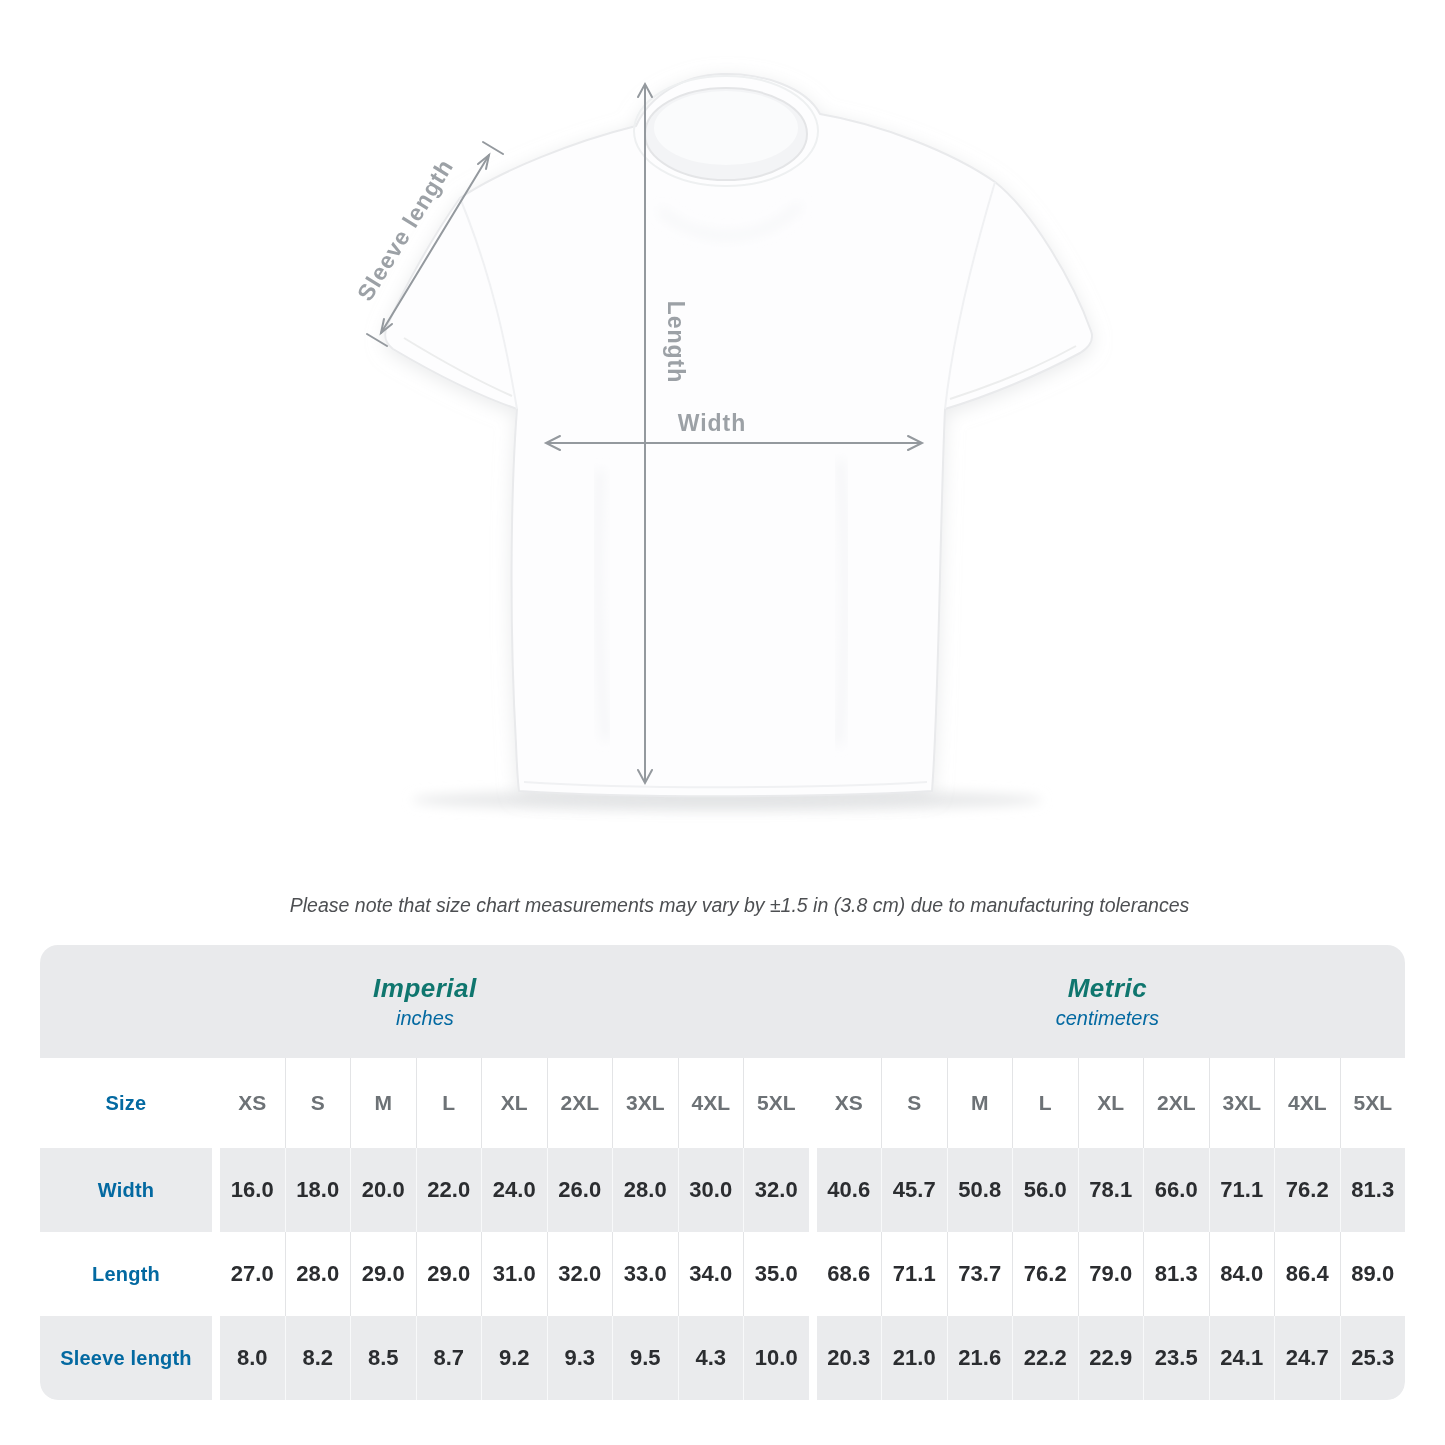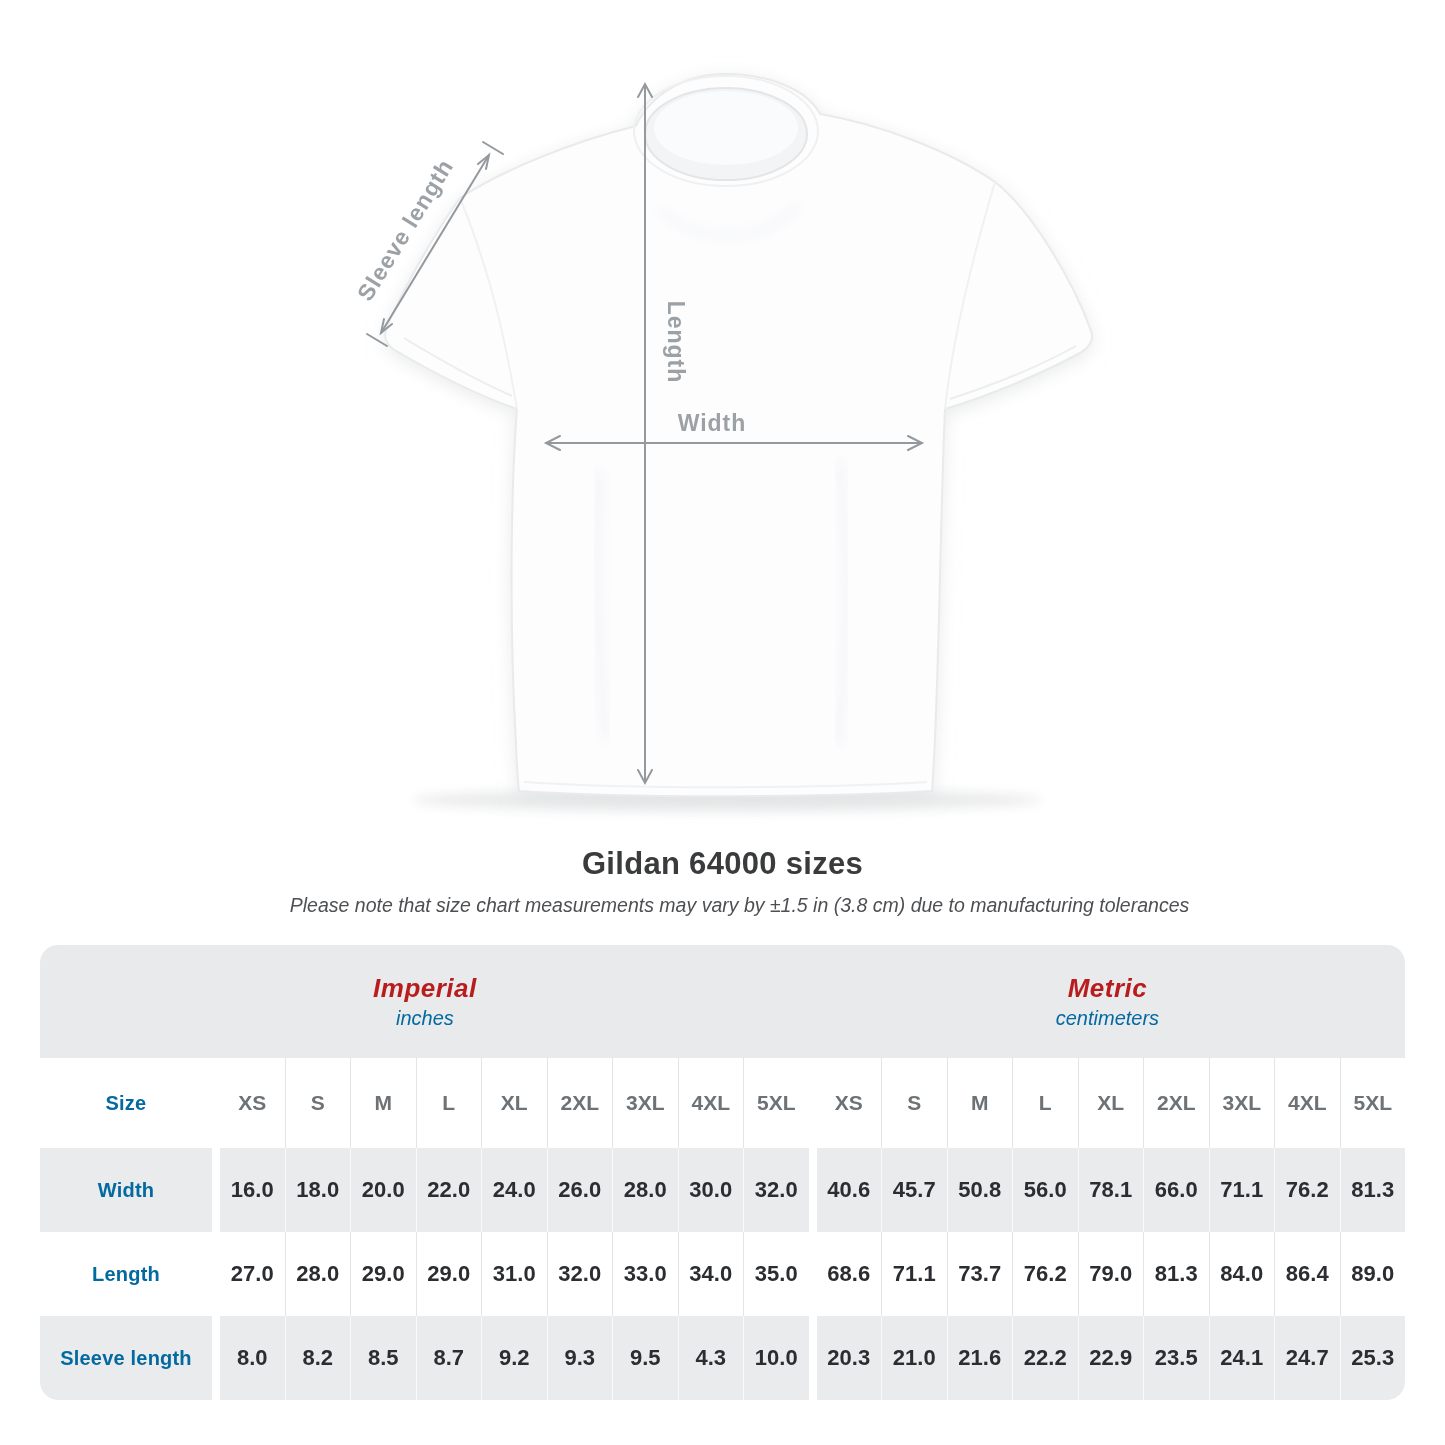--- a/index.html
+++ b/index.html
@@ -22,21 +22,21 @@
   }
   
   .size-table{
     position:absolute;left:40px;top:945px;width:1365px;
     border-radius:18px;overflow:hidden;background:#ffffff;
   }
   .unit-band{height:113px;background:#e9eaec;display:flex;}
   .unit-cell{display:flex;flex-direction:column;align-items:center;justify-content:center;gap:3px;}
   .unit-cell.imperial{width:56.4%;}
   .unit-cell.metric{width:43.6%;}
-  .unit-name{font-size:26px;font-weight:bold;font-style:italic;color:#b91c1c;letter-spacing:.5px;}
+  .unit-name{font-size:26px;font-weight:bold;font-style:italic;color:#0f766e;letter-spacing:.5px;}
   .unit-sub{font-size:20px;font-style:italic;color:#0369a1;text-align:center;}
   .trow{display:flex;width:100%;}
   .trow.head{height:90px;}
   .trow:not(.head){height:84px;}
   .cell{display:flex;align-items:center;justify-content:center;box-sizing:border-box;}
   .cell.label{flex:0 0 172px;font-weight:bold;color:#0369a1;font-size:20px;letter-spacing:.2px;}
   .vgap{flex:0 0 8px;background:#fff;}
   .cell.data{flex:1 1 0;font-size:21px;font-weight:bold;color:#6d7276;}
   .cell.data.val{font-weight:bold;color:#2b2d30;font-size:22px;}
   .cell.data + .cell.data{border-left:1px solid #e3e4e6;}
@@ -121,21 +121,20 @@
           <line x1="367" y1="334" x2="387" y2="346"></line>
         </g>
       </g>
 
       <text class="ann-label" x="712" y="431" font-size="23" text-anchor="middle">Width</text>
       <text class="ann-label" x="668" y="342" font-size="23" text-anchor="middle" transform="rotate(90 668 342)">Length</text>
       <text class="ann-label" x="412" y="234" font-size="23" text-anchor="middle" transform="rotate(-58.5 412 234)">Sleeve length</text>
     </svg>
   </div>
 
-  <div class="page-title">Gildan 64000 sizes</div>
   <div class="page-subtitle">Please note that size chart measurements may vary by ±1.5 in (3.8 cm) due to manufacturing tolerances</div>
 
   <div class="size-table">
     <div class="unit-band">
       <div class="unit-cell imperial">
         <div class="unit-name">Imperial</div>
         <div class="unit-sub">inches</div>
       </div>
       <div class="unit-cell metric">
         <div class="unit-name">Metric</div>

